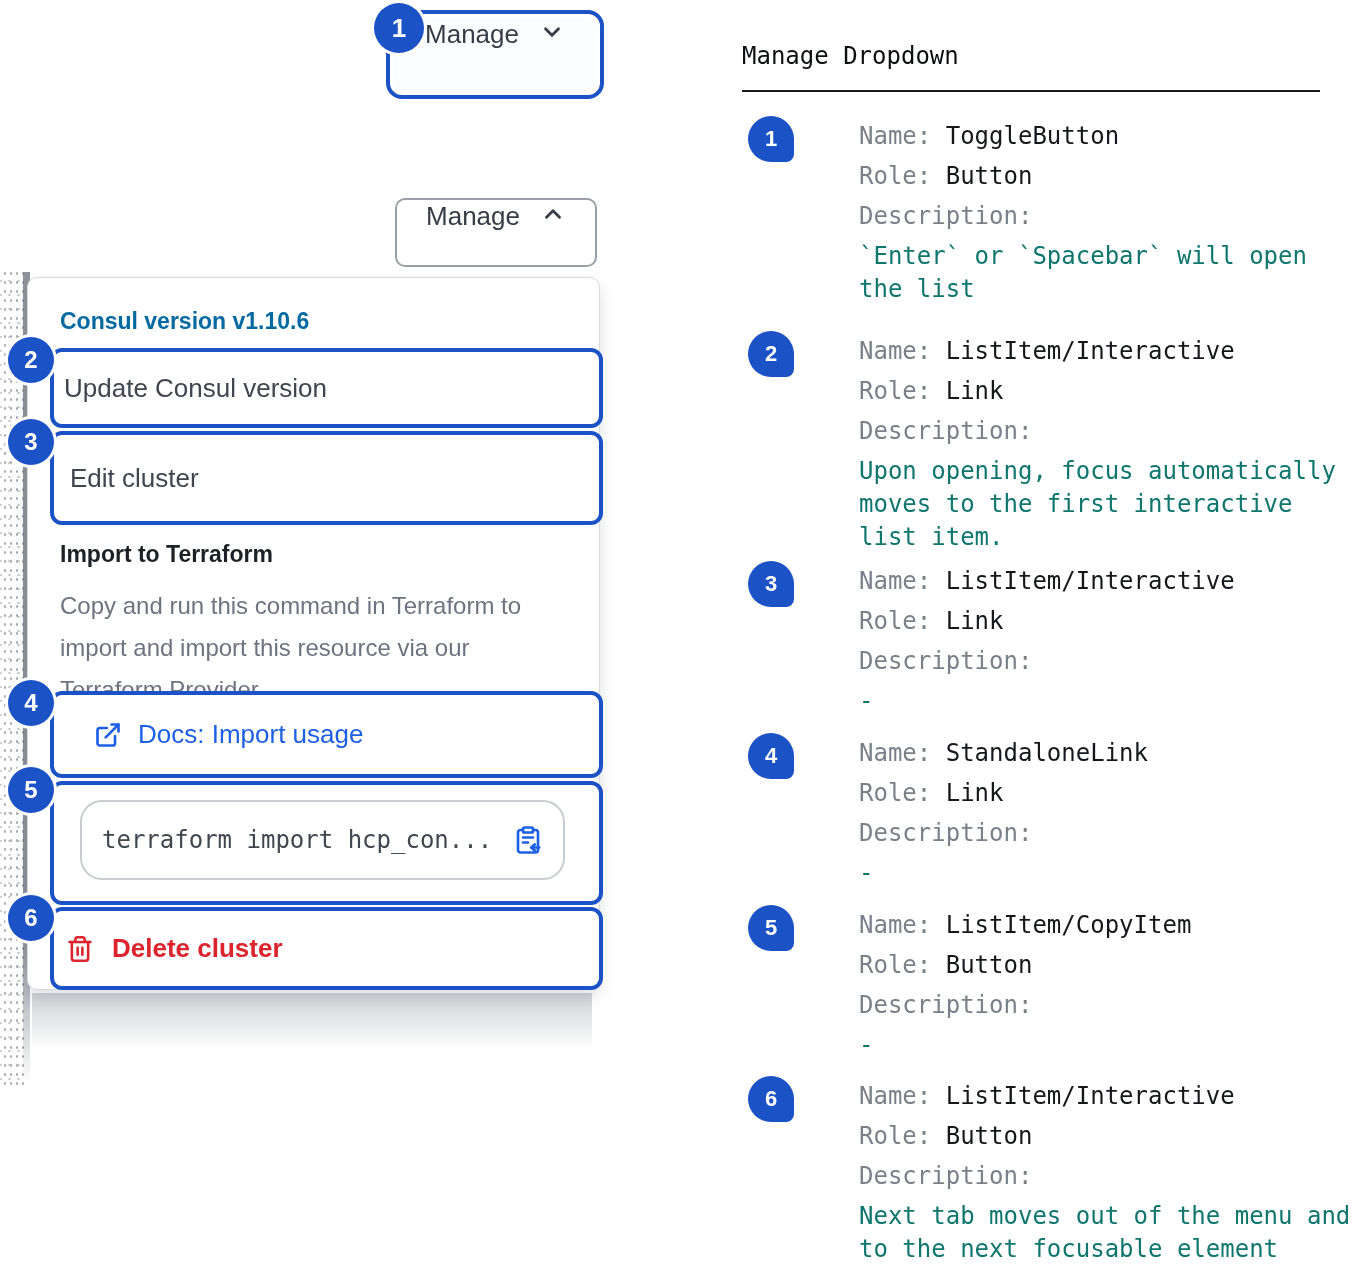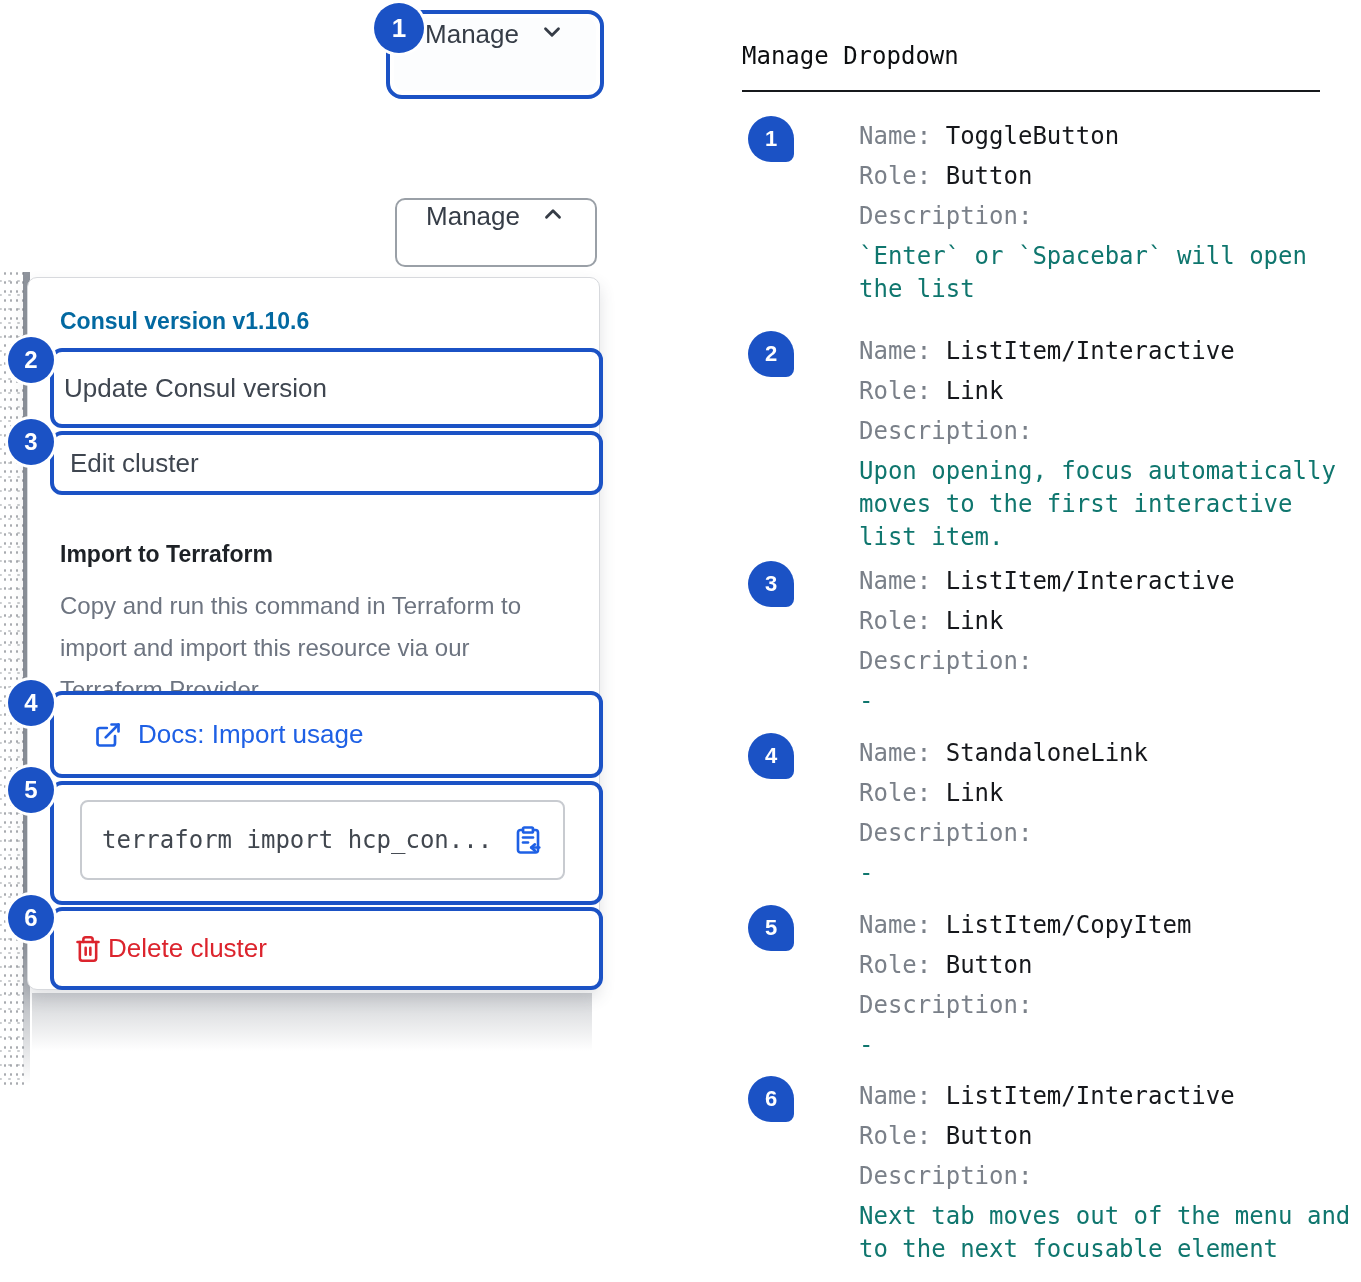--- a/index.html
+++ b/index.html
@@ -57,42 +57,42 @@
   }
 
   .version-header{
     position:absolute;left:60px;top:308px;font-size:23px;font-weight:bold;color:#0369a1;z-index:10;
   }
   .item-ring{
     position:absolute;left:50px;width:553px;border:4px solid #1b52c5;border-radius:12px;
     box-sizing:border-box;background:#ffffff;z-index:10;display:flex;align-items:center;
   }
   .ring-update{top:348px;height:80px;}
-  .ring-edit{top:431px;height:64px;padding-left:6px;}
+  .ring-edit{top:431px;height:94px;padding-left:6px;}
   .ring-docs{top:691px;height:87px;padding-left:30px;}
   .ring-copy{top:781px;height:124px;}
   .ring-delete{top:907px;height:83px;}
   .item-label{font-size:26px;color:#3f4650;padding-left:10px;}
   .section-title{
     position:absolute;left:60px;top:541px;font-size:23px;font-weight:bold;color:#1d2126;z-index:10;
   }
   .section-desc{
     position:absolute;left:60px;top:585px;width:516px;font-size:24px;line-height:42px;
     color:#6d7480;z-index:10;
   }
   .docs-row{display:flex;align-items:center;gap:16px;padding-left:10px;color:#1e60e5;
     font-size:26px;font-weight:500;}
   .code-field{
     position:absolute;left:80px;top:800px;width:485px;height:80px;z-index:12;
-    border:2px solid #c8cbd0;border-radius:8px;background:#fff;box-sizing:border-box;
+    border:2px solid #c8cbd0;border-radius:22px;background:#fff;box-sizing:border-box;
     display:flex;align-items:center;justify-content:space-between;padding:0 20px;
   }
   .code-text{font-family:"DejaVu Sans Mono","Liberation Mono",monospace;font-size:24px;color:#41474f;}
-  .delete-row{display:flex;align-items:center;gap:6px;padding-left:20px;color:#dc242d;
-    font-size:26px;font-weight:400;}
+  .delete-row{display:flex;align-items:center;gap:18px;padding-left:12px;color:#dc242d;
+    font-size:26px;font-weight:700;}
 
   
   .mono{font-family:"DejaVu Sans Mono","Liberation Mono",monospace;}
   .spec-title{position:absolute;left:742px;top:42px;font-size:24px;color:#0c0e10;}
   .spec-rule{position:absolute;left:742px;top:90px;width:578px;height:2px;background:#17191c;}
   .entry{position:absolute;left:748px;display:flex;gap:22px;}
   .rbadge{
     width:46px;height:46px;background:#1b52c5;border-radius:50% 50% 8px 50%;
     color:#fff;font-size:22px;font-weight:bold;display:flex;align-items:center;justify-content:center;
     flex:0 0 auto;font-family:"Liberation Sans",sans-serif;

